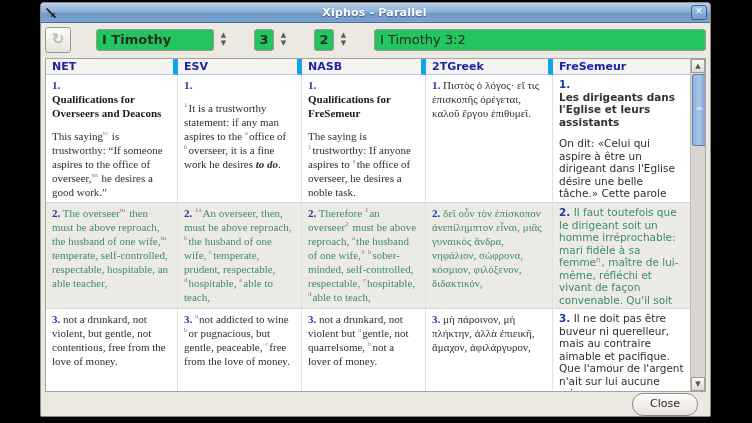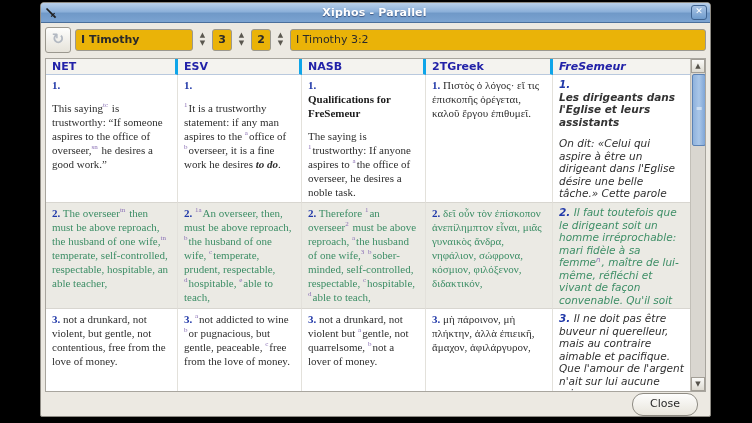--- a/index.html
+++ b/index.html
@@ -16,39 +16,39 @@
   .titlebar .ttl{flex:1;text-align:center;color:#fff;font-size:11px;font-weight:bold;
                  text-shadow:0 1px 1px rgba(0,0,40,.45);letter-spacing:.2px;}
   .wclose{width:14px;height:13px;flex:0 0 14px;border:1px solid #3f6390;border-radius:3px;
           background:linear-gradient(#a9c4e5,#6f9ccd);color:#fff;font-size:9px;line-height:11px;
           text-align:center;font-weight:bold;cursor:default;}
   
   .toolbar{flex:0 0 33px;display:flex;align-items:center;gap:4px;padding:0 4px;}
   .tbtn{width:24px;height:24px;border:1px solid #9b988f;border-radius:3px;
         background:linear-gradient(#fdfdfc,#e6e3da);color:#b3b9c2;font-size:15px;
         font-weight:bold;text-align:center;line-height:22px;}
-  .entry{height:20px;border:1px solid #9b988f;border-radius:3px;background:#eab308;
-         font-size:11px;color:#2a2a2a;padding:0 5px;
-         font-family:"DejaVu Sans","Liberation Sans",sans-serif;}
+  .entry{height:20px;border:1px solid #9b988f;border-radius:3px;background:#22c55e;
+         font-size:13px;color:#2a2a2a;padding:0 5px;
+         font-family:"DejaVu Sans","Liberation Sans",sans-serif;margin-left:21px;}
   .entry.book{width:106px;font-weight:bold;}
   .entry.num{width:14px;text-align:center;font-weight:bold;padding:0 2px;}
   .entry.ref{flex:1;}
   .spin{display:flex;flex-direction:column;justify-content:center;width:11px;line-height:6px;}
   .spin span{font-size:7px;color:#5a574f;text-align:center;height:8px;}
   
   .tablewrap{margin:2px 4px 0 4px;height:334px;position:relative;background:#fff;
              border:1px solid #a8a59e;box-sizing:border-box;overflow:hidden;}
   .paratable{position:absolute;left:0;top:0;right:15px;bottom:0;display:grid;
              grid-template-columns:132px 124px 124px 127px 1fr;
              grid-template-rows:16px 128px 106px 1fr;}
-  .hcell{background:#f4f3ef;border-bottom:1px solid #b9c9de;border-right:3px solid #0ea5e9;
+  .hcell{background:#f4f3ef;border-bottom:1px solid #b9c9de;border-right:5px solid #0ea5e9;
          color:#2222a8;font-size:11px;font-weight:bold;padding:1px 6px;overflow:hidden;}
   .cell{padding:3px 6px;border-right:1px solid #e3e1db;border-bottom:1px solid #d8d6d0;
         overflow:hidden;color:#2e2e2e;}
-  .c4,.h4{border-right:none;font-style:italic;}
+  .c4,.h4{border-right:none;}
   .r3{border-bottom:none;}
   .serif{font-family:"Liberation Serif","DejaVu Serif",serif;font-size:11px;line-height:14px;}
   .sans{font-family:"DejaVu Sans","Liberation Sans",sans-serif;font-size:10.5px;line-height:12.5px;}
   .cur{background:#ebeae4;color:#3d8e66;}
   .vnum{color:#2038a8;font-weight:bold;}
   .heading{font-weight:bold;color:#1a1a1a;}
   .sans .heading{color:#333;}
   .heading:empty{display:none;}
   .block .vbody{margin-top:9px;display:block;}
   .mk{font-size:7px;color:#8a6fb5;vertical-align:super;line-height:0;margin:0 1px 0 0;}
@@ -111,20 +111,21 @@
     <div class="paratable">
 
       <div class="hcell h0">NET</div>
       <div class="hcell h2">ESV</div>
       <div class="hcell h1">NASB</div>
       <div class="hcell h3">2TGreek</div>
       <div class="hcell h4">FreSemeur</div>
 
       <div class="cell serif block c0 r1">
         <div class="vnum">1.</div>
+        <div class="heading">Qualifications for Overseers and Deacons</div>
         <span class="vbody">This saying<sup class="mk">tc</sup> is trustworthy: “If someone aspires to the office of overseer,<sup class="mk">sn</sup> he desires a good work.”</span>
       </div>
       <div class="cell serif block c1 r1">
         <div class="vnum">1.</div>
         <span class="vbody"><sup class="mk">1</sup>It is a trustworthy statement: if any man aspires to the <sup class="mk">a</sup>office of <sup class="mk">b</sup>overseer, it is a fine work he desires <em>to do</em>.</span>
       </div>
       <div class="cell serif block c2 r1">
         <div class="vnum">1.</div>
         <div class="heading">Qualifications for FreSemeur</div>
         <span class="vbody">The saying is <sup class="mk">1</sup>trustworthy: If anyone aspires to <sup class="mk">a</sup>the office of overseer, he desires a noble task.</span>

